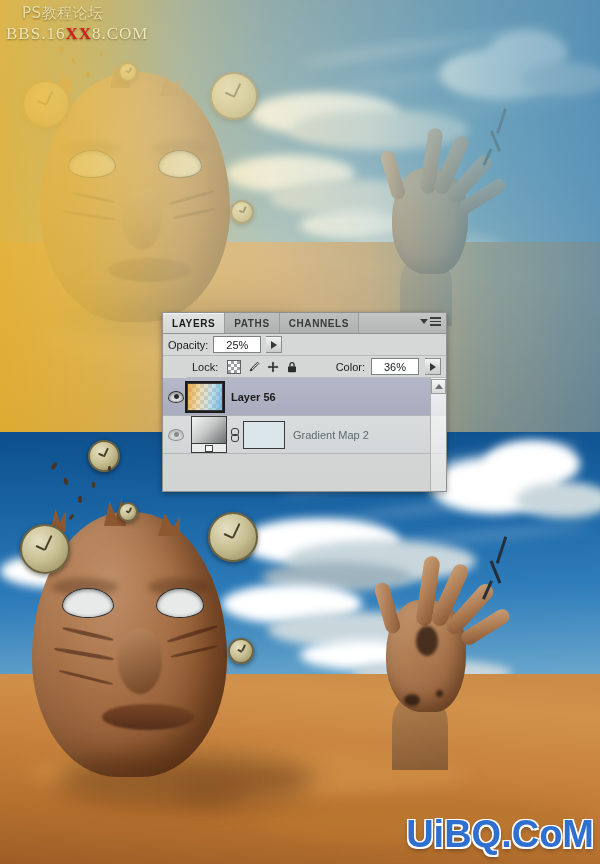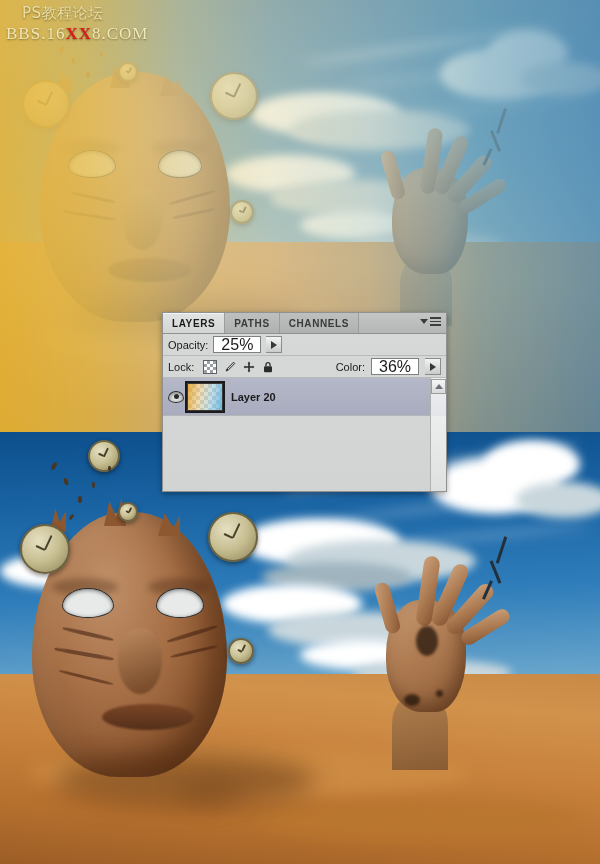--- a/index.html
+++ b/index.html
@@ -113,28 +113,28 @@
             border-bottom:1px solid #b9bbba;}
   .combo{position:relative;flex:0 0 133px;height:16px;background:#fff;border:1px solid #7d8180;
          display:flex;align-items:center;padding-left:4px;font-size:11px;}
   .combo .arrow{position:absolute;right:0;top:0;width:16px;height:14px;
         background:linear-gradient(180deg,#f2f3f2,#cdd0cf);border-left:1px solid #9a9d9c;
         display:flex;align-items:center;justify-content:center;}
   .combo .arrow::after{content:"";width:0;height:0;border-left:4px solid transparent;
         border-right:4px solid transparent;border-top:5px solid #2c4a86;}
   .lbl{font-size:11px;color:#1b1b1b;white-space:nowrap;}
   .numbox{height:15px;min-width:40px;background:#fff;border:1px solid #7d8180;
-          display:flex;align-items:center;justify-content:center;font-size:16px;padding:0 3px;}
+          display:flex;align-items:center;justify-content:center;font-size:11px;padding:0 3px;}
   .spin{width:15px;height:15px;background:linear-gradient(180deg,#f2f3f2,#c9cccb);
         border:1px solid #8a8d8c;border-left:none;display:flex;align-items:center;justify-content:center;}
   .spin::after{content:"";width:0;height:0;border-top:4px solid transparent;
         border-bottom:4px solid transparent;border-left:6px solid #35373a;}
 
   .row-lock{display:flex;align-items:center;height:21px;padding:0 5px;gap:6px;
-            border-bottom:1px solid #b9bbba;}
+            border-bottom:1px solid #b9bbba;margin-left:24px;}
   .lockicons{display:flex;align-items:center;gap:7px;margin-left:3px;}
   .ico{width:12px;height:12px;display:block;}
   .ico-checker{background-image:
       linear-gradient(45deg,#9aa0a6 25%,transparent 25%,transparent 75%,#9aa0a6 75%),
       linear-gradient(45deg,#9aa0a6 25%,#fff 25%,#fff 75%,#9aa0a6 75%);
       background-size:6px 6px;background-position:0 0,3px 3px;border:1px solid #5d6366;}
   .spacer{flex:1;}
 
   .layerlist{position:relative;height:calc(100% - 63px);overflow:hidden;}
   .lrow{position:relative;display:flex;align-items:center;height:37px;
@@ -319,20 +319,21 @@
     <div class="debris" style="left:78px;top:64px;width:4px;height:7px;"></div>
     <div class="debris" style="left:70px;top:82px;width:3px;height:6px;transform:rotate(40deg);"></div>
     <div class="debris" style="left:92px;top:50px;width:3px;height:6px;"></div>
     <div class="debris" style="left:108px;top:34px;width:3px;height:5px;"></div>
   </div>
 
   <div id="wm-top">
     <div class="wm-l1">PS教程论坛</div>
     <div class="wm-l2"><span>BBS.16</span><span class="red">XX</span><span>8.COM</span></div>
   </div>
+  <div id="wm-bottom">UiBQ.CoM</div>
 
   <div id="layers-panel">
 
     <div class="tabbar">
       <div class="tab active">LAYERS</div>
       <div class="tab">PATHS</div>
       <div class="tab">CHANNELS</div>
       <div class="panel-menu">
         <span class="pm-tri"></span>
         <span class="pm-lines">
@@ -375,24 +376,45 @@
 
       <div class="lrow sel">
         <div class="eye-cell">
           <span class="eye">
               <i></i>
             </span>
         </div>
         <div class="thumb th-checker sel-outline">
           <div class="th-over"></div>
         </div>
-        <span class="lname bold">Layer 20</span>
+        <span class="lname bold">Layer 56</span>
       </div>
 
 
+      <div class="lrow r3">
+        <div class="eye-cell faded">
+          <span class="eye">
+              <i></i>
+            </span>
+        </div>
+        <div class="thumbwrap">
+          <div class="thumb">
+              <div class="th-gray"></div>
+            </div>
+          <div class="gradbar">
+              <span class="hnd"></span>
+            </div>
+        </div>
+        <span class="link">
+            <i></i>
+            <i class="b"></i>
+          </span>
+        <div class="mask light"></div>
+        <span class="lname dim">Gradient Map 2</span>
+      </div>
 
       <div class="scrollbar">
         <div class="sb-up"></div>
       </div>
     </div>
   </div>
 
 </div>
 
 </body></html>

